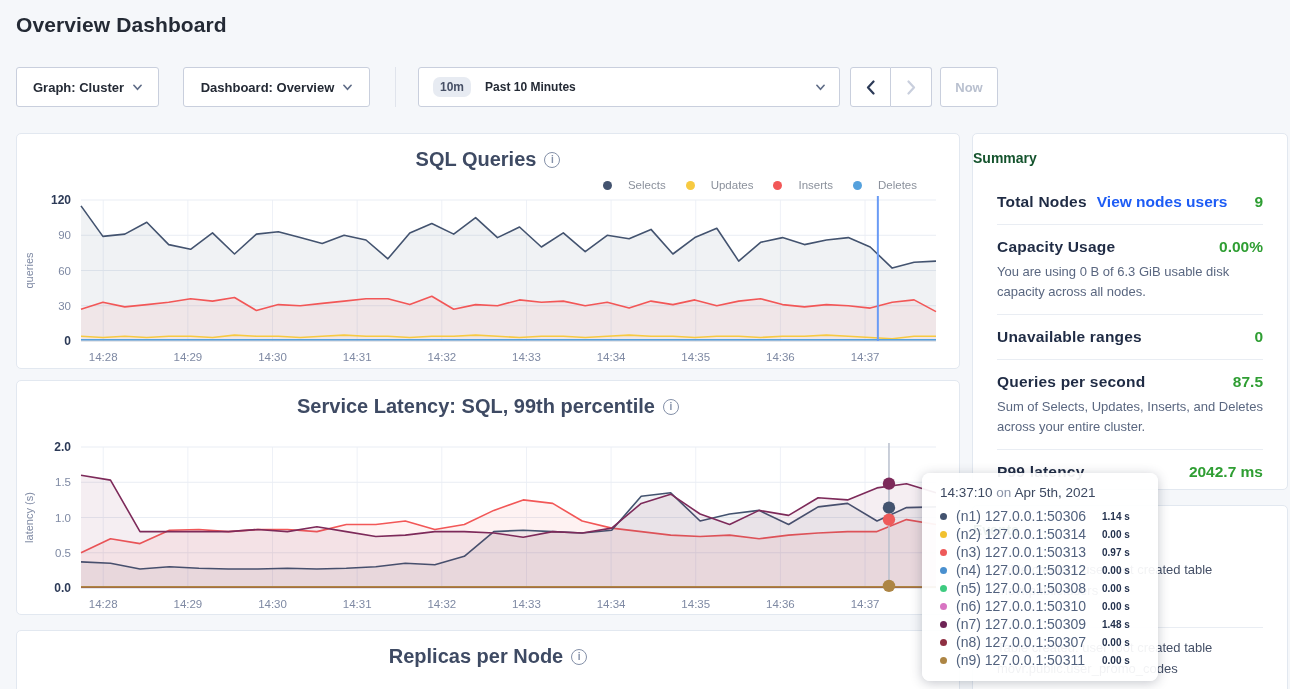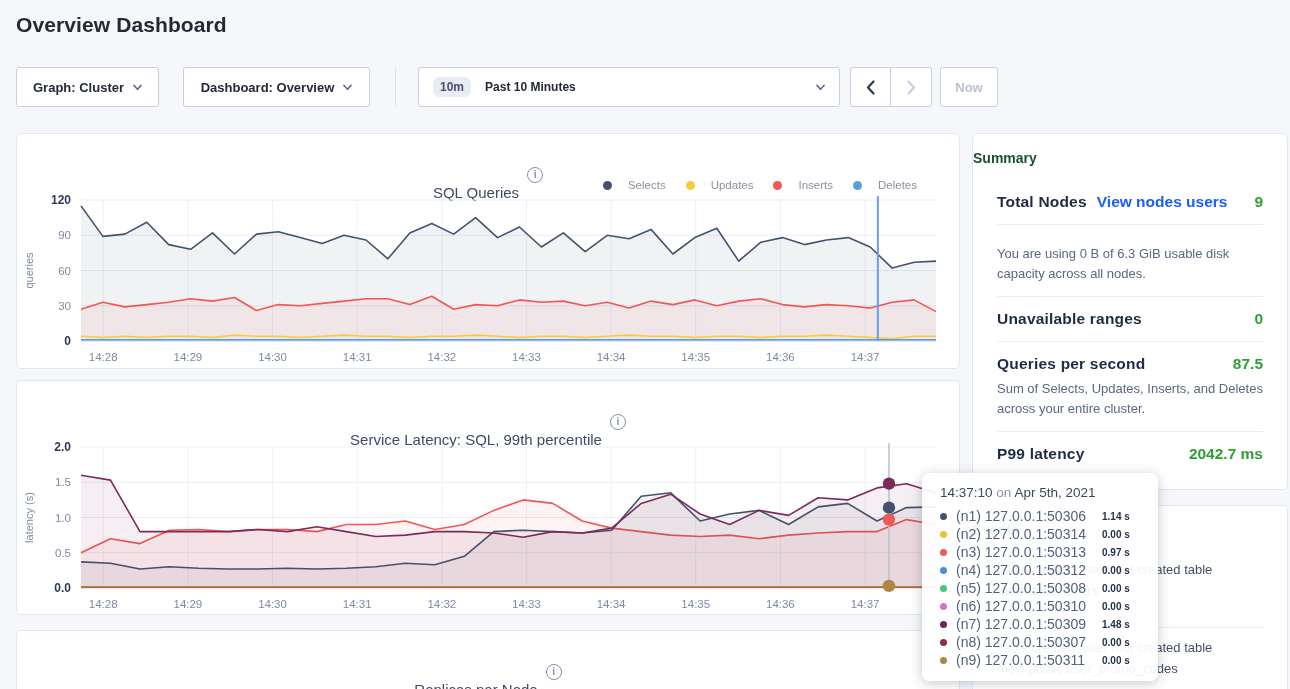--- a/index.html
+++ b/index.html
@@ -46,21 +46,21 @@
   }
   .card-sql      { left:16px;  top:133px; width:944px; height:236px; }
   .card-latency  { left:16px;  top:380px; width:944px; height:235px; }
   .card-replicas { left:16px;  top:630px; width:944px; height:220px; }
   .card-summary  { left:972px; top:133px; width:316px; height:357px; }
   .card-events   { left:972px; top:505px; width:316px; height:300px; }
   .chart-header {
     position:absolute; left:0; top:14px; width:100%;
     display:flex; align-items:center; justify-content:center; gap:8px;
   }
-  .chart-title { font-size:15px; font-weight:400; color:#3e4a63;margin-top:36px; }
+  .chart-title { font-size:20px; font-weight:700; color:#3e4a63; }
   .info-icon {
     width:16px; height:16px; border:1.4px solid #8490a8; border-radius:50%;
     color:#8490a8; font-size:10px; font-weight:700; font-style:normal;
     display:inline-flex; align-items:center; justify-content:center; cursor:pointer;
   }
   .legend {
     position:absolute; top:45px; right:42px; display:flex; gap:20px; align-items:center;
   }
   .legend-item { display:flex; align-items:center; gap:16px; cursor:pointer; }
   .legend-dot { width:9px; height:9px; border-radius:50%; }
@@ -273,20 +273,24 @@
   <div class="summary-title">Summary</div>
   <div class="summary-body">
     <div class="srow">
       <div class="srow-main">
         <span class="srow-label">Total Nodes</span>
         <a class="srow-link">View nodes users</a>
         <span class="srow-value">9</span>
       </div>
     </div>
     <div class="srow">
+      <div class="srow-main">
+        <span class="srow-label">Capacity Usage</span>
+        <span class="srow-value">0.00%</span>
+      </div>
       <p class="srow-sub">You are using 0 B of 6.3 GiB usable disk capacity across all nodes.</p>
     </div>
     <div class="srow">
       <div class="srow-main">
         <span class="srow-label">Unavailable ranges</span>
         <span class="srow-value">0</span>
       </div>
     </div>
     <div class="srow">
       <div class="srow-main">

